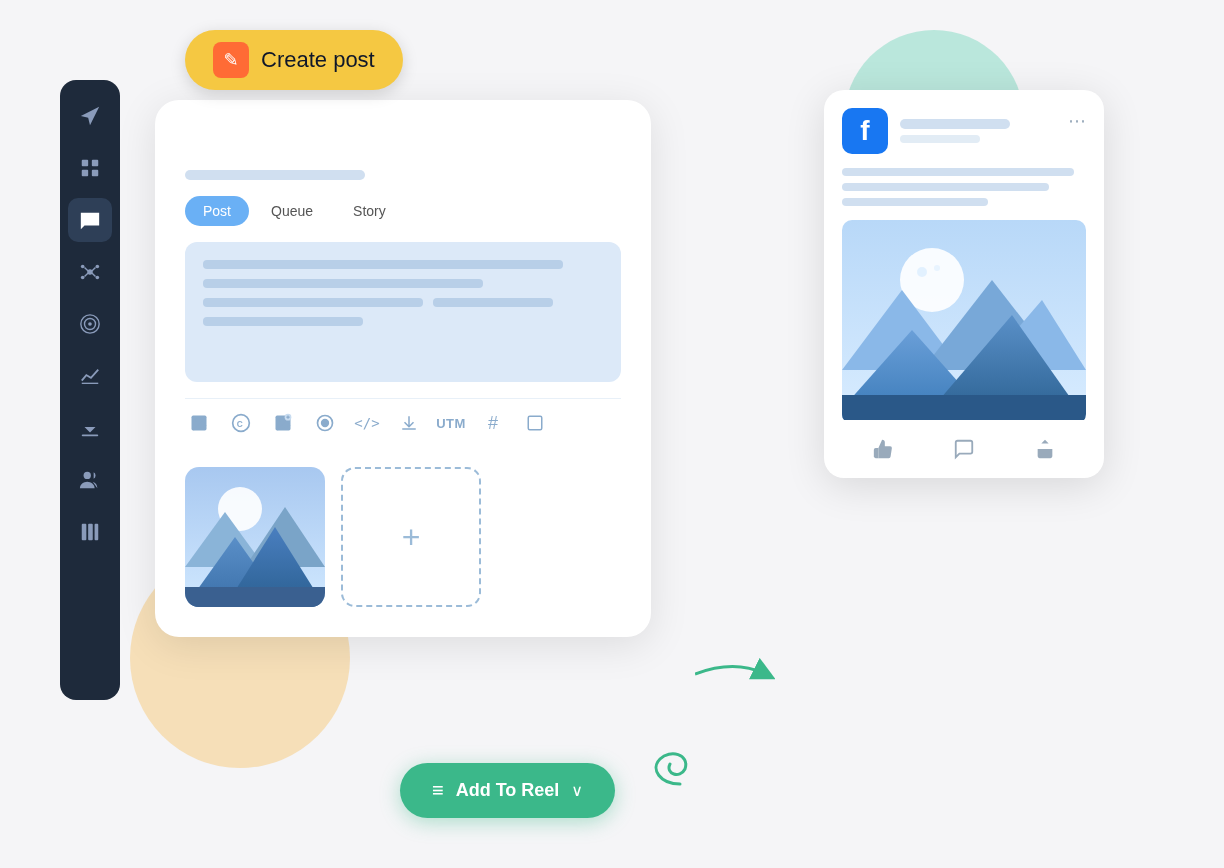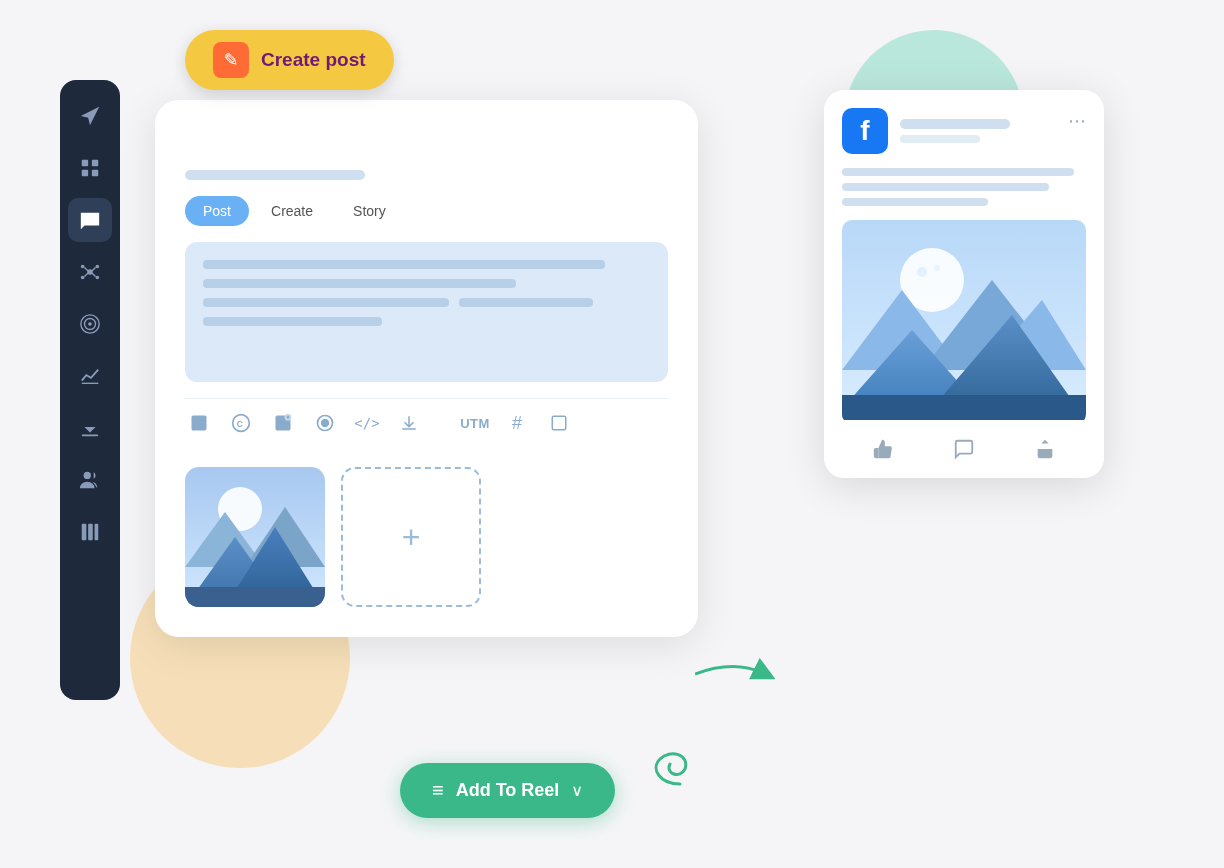--- a/index.html
+++ b/index.html
@@ -59,21 +59,21 @@
     }
     .sidebar-item svg {
       width: 22px; height: 22px;
       fill: currentColor;
     }
 
     
     .main-panel {
       position: absolute;
       left: 155px; top: 60px;
-      width: 543px;
+      width: 496px;
       background: #ffffff;
       border-radius: 24px;
       padding: 30px;
       box-shadow: 0 8px 40px rgba(0,0,0,0.10);
       z-index: 5;
     }
 
     
     .create-post-header {
       position: absolute;
@@ -87,23 +87,23 @@
     }
     .create-post-icon {
       width: 36px; height: 36px;
       background: #ff6b35;
       border-radius: 8px;
       display: flex; align-items: center; justify-content: center;
       color: white;
       font-size: 18px;
     }
     .create-post-title {
-      font-size: 19px;
-      font-weight: 700;
-      color: #701a75;
+      font-size: 22px;
+      font-weight: 400;
+      color: #0f172a;
     }
 
     
     .placeholder-bar {
       height: 10px;
       border-radius: 5px;
       background: #d0dff0;
       margin-bottom: 16px;
     }
 
@@ -155,21 +155,21 @@
       font-size: 16px;
       flex-wrap: wrap;
     }
     .toolbar-item {
       cursor: pointer;
       display: flex; align-items: center; justify-content: center;
       width: 28px; height: 28px;
       border-radius: 6px;
     }
     .toolbar-utm {
-      font-size: 13px; font-weight: 600; letter-spacing: 0.5px; margin-left: 24px;
+      font-size: 13px; font-weight: 600; letter-spacing: 0.5px;
     }
 
     
     .images-row {
       display: flex;
       gap: 16px;
       margin-top: 20px;
     }
     .image-thumb {
       width: 140px; height: 140px;
@@ -386,21 +386,21 @@
   <div class="create-post-icon">✎</div>
   <span class="create-post-title">Create post</span>
 </div>
 
 <div class="main-panel" style="top:100px">
 
   <div class="placeholder-bar" style="width:180px; margin-top:40px;"></div>
 
   <div class="tabs">
     <button class="tab active">Post</button>
-    <button class="tab">Create</button>
+    <button class="tab">Queue</button>
     <button class="tab">Story</button>
   </div>
 
   <div class="text-area-mock">
     <div class="text-line" style="width:90%"></div>
     <div class="text-line" style="width:70%"></div>
     <div style="display:flex; gap:10px; margin-bottom:10px;">
       <div class="text-line" style="width:55%; margin:0"></div>
       <div class="text-line" style="width:30%; margin:0"></div>
     </div>

